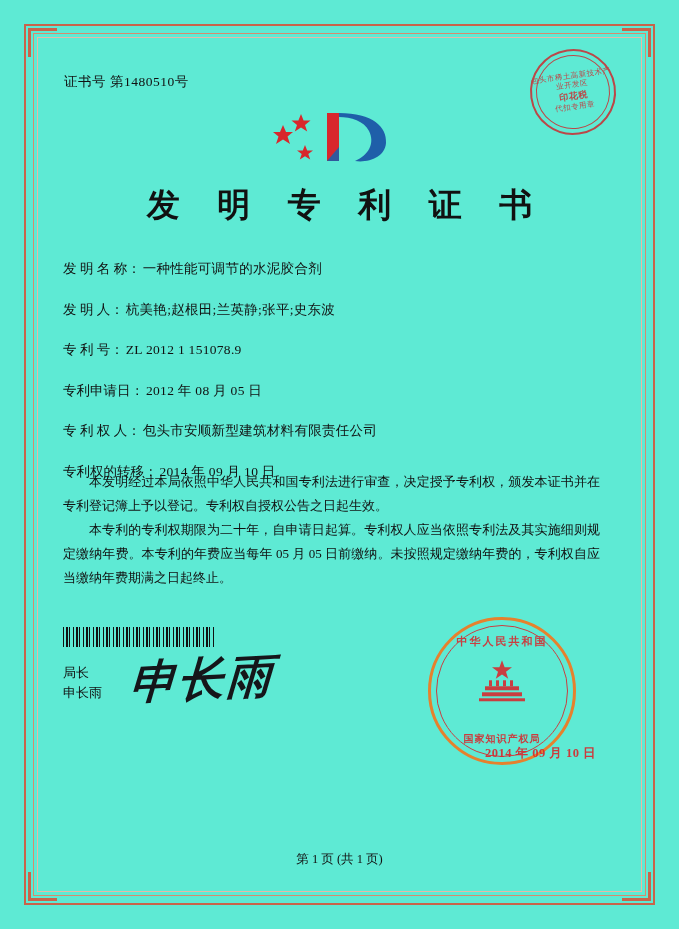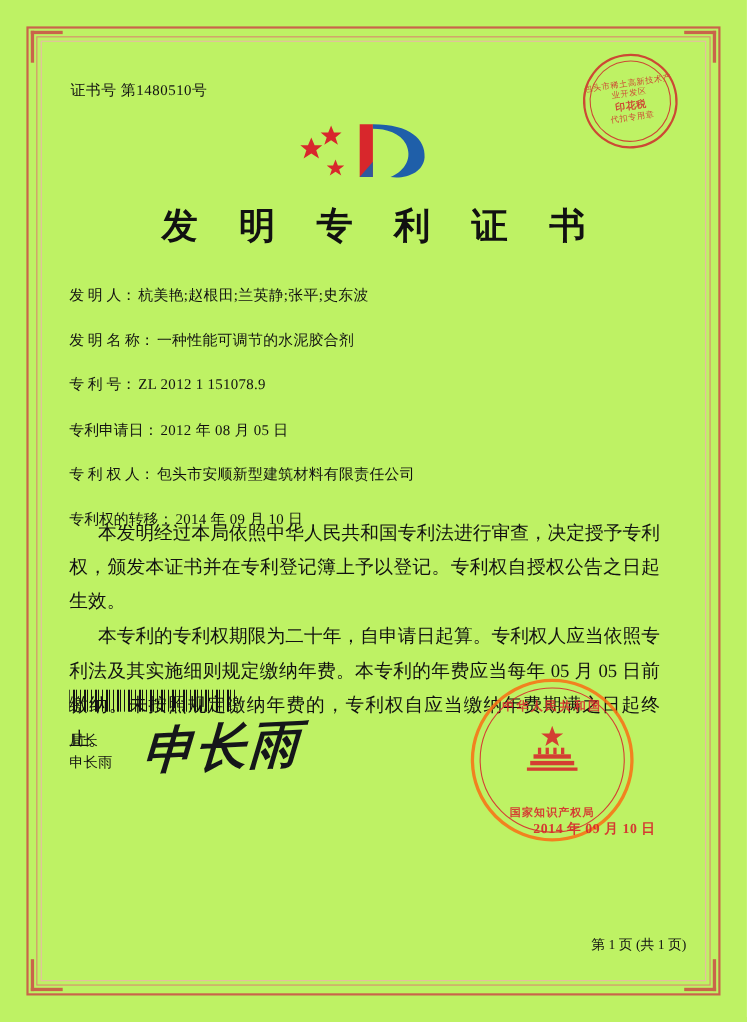--- a/index.html
+++ b/index.html
@@ -13,21 +13,21 @@
     font-family: "Liberation Serif", "DejaVu Serif", serif;
     color: #1a1a1a;
     position: relative;
     overflow: hidden;
   }
 
   
   .page {
     position: absolute;
     inset: 0;
-    background: #bef264;
+    background: #5eead4;
   }
   .frame-outer {
     position: absolute;
     left: 24px;
     top: 24px;
     right: 24px;
     bottom: 24px;
     border: 2px solid #c9644a;
   }
   .frame-inner {
@@ -159,21 +159,21 @@
     padding-left: 2px;
     letter-spacing: .3px;
   }
 
   
   .body-text {
     position: absolute;
     left: 8px;
     right: 24px;
     top: 415px;
-    font-size: 17px;
+    font-size: 13px;
     line-height: 1.82;
     text-align: justify;
     color: #111;
   }
   .body-text p {
     margin: 0 0 1px 0;
     text-indent: 26px;
   }
 
   
@@ -258,21 +258,21 @@
     font-weight: bold;
     letter-spacing: .5px;
     opacity: .9;
   }
 
   .page-footer {
     position: absolute;
     left: 0;
     right: 0;
     bottom: 6px;
-    text-align: right;
+    text-align: center;
     font-size: 12.5px;
     color: #111;
   }
 </style>
 </head>
 <body>
 
 <div class="page">
 
   <div class="frame-outer"></div>
@@ -304,26 +304,26 @@
         <path d="M62 64 L62 16 L74 16 L74 64 Z" fill="#d8272c"></path>
         <path d="M74 16 C108 16 122 30 121 46 C120 60 104 66 90 64 C104 58 110 46 104 34 C99 24 86 20 74 20 Z" fill="#1f5fa9"></path>
         <path d="M62 64 L74 64 L74 50 Z" fill="#1f5fa9" opacity="0.9"></path>
       </svg>
     </div>
 
     <div class="doc-title">发 明 专 利 证 书</div>
 
     <div class="fields">
       <div class="field-row">
+        <span class="field-label">发 明 名 称：</span>
+        <span class="field-value">一种性能可调节的水泥胶合剂</span>
+      </div>
+      <div class="field-row">
         <span class="field-label">发 明 人：</span>
         <span class="field-value">杭美艳;赵根田;兰英静;张平;史东波</span>
-      </div>
-      <div class="field-row">
-        <span class="field-label">发 明 名 称：</span>
-        <span class="field-value">一种性能可调节的水泥胶合剂</span>
       </div>
       <div class="field-row">
         <span class="field-label">专 利 号：</span>
         <span class="field-value">ZL 2012 1 151078.9</span>
       </div>
       <div class="field-row">
         <span class="field-label">专利申请日：</span>
         <span class="field-value">2012 年 08 月 05 日</span>
       </div>
       <div class="field-row">

